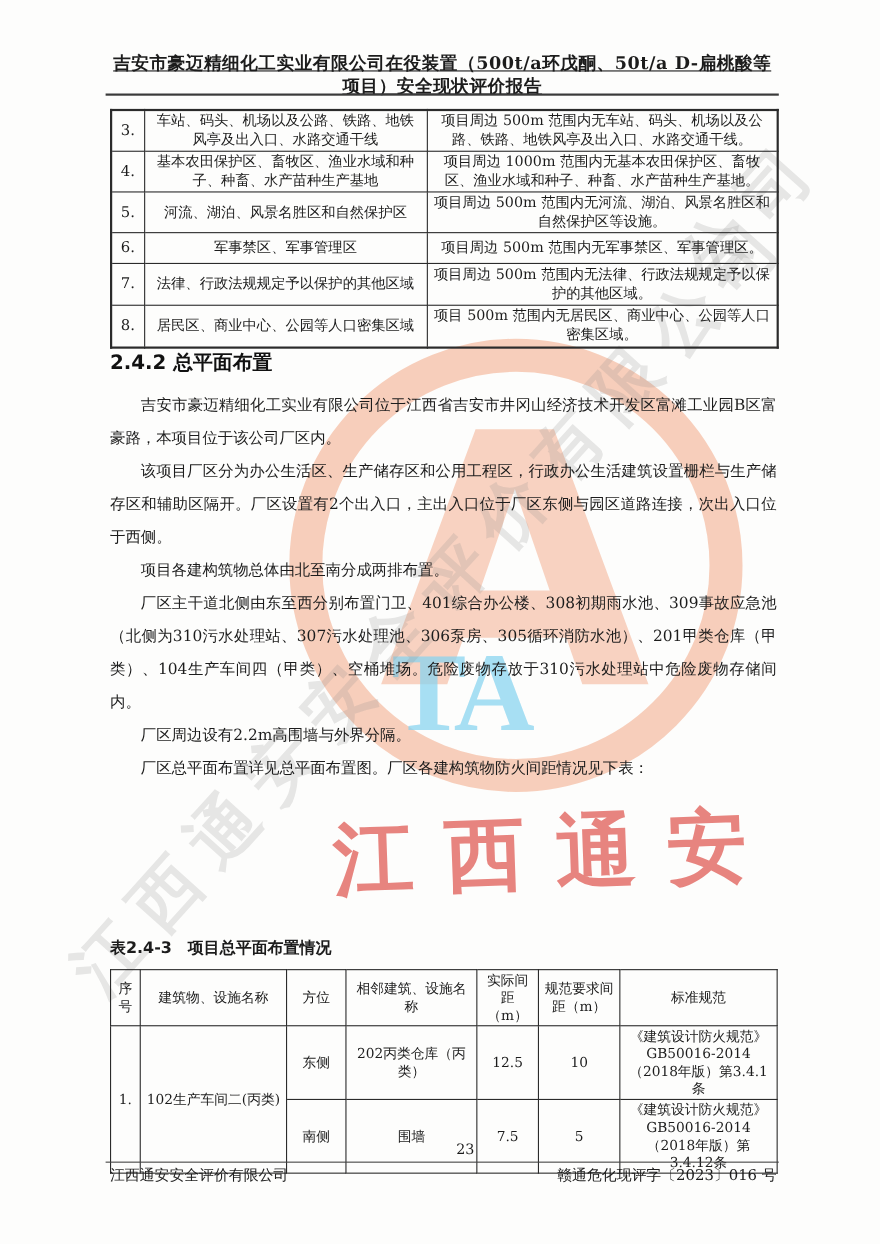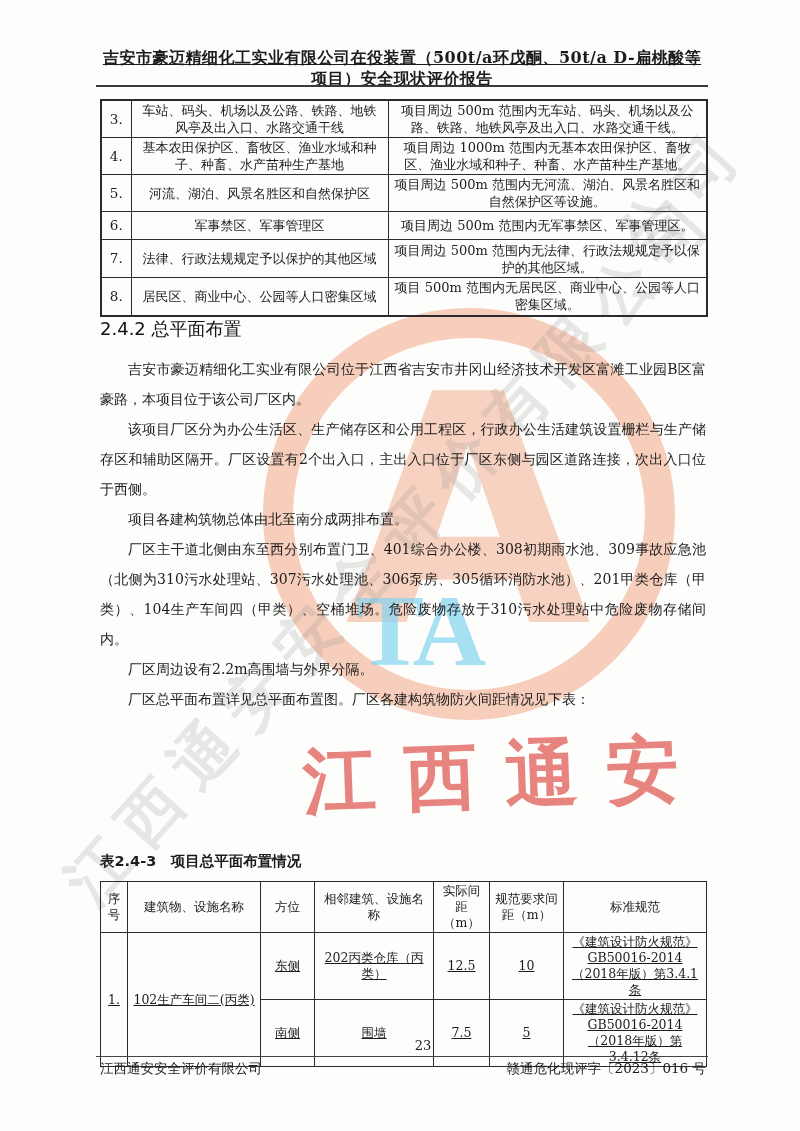--- a/index.html
+++ b/index.html
@@ -48,32 +48,32 @@
 
   table { border-collapse:collapse; table-layout:fixed; }
   td, th { border:1px solid #2b2b2b; vertical-align:middle; text-align:center; padding:1px 5px; font-weight:normal; }
 
   .t1 { position:absolute; top:99px; left:100px; width:606px; font-size:13px; line-height:17px; border:2px solid #2b2b2b; }
   .t1 td.no { font-size:13.5px; }
 
   .body-block { position:absolute; top:317px; left:100px; width:606px; }
   .body-block h2 {
     margin:0 0 13px 0; font-family:"DejaVu Sans","Liberation Sans",sans-serif;
-    font-weight:normal; font-size:18px; color:#111;
+    font-weight:bold; font-size:18px; color:#111;
   }
   .body-block p {
     margin:0; text-indent:2em; font-size:14px; line-height:30px; text-align:justify;
   }
   .tbl-caption {
     position:absolute; top:852px; left:100px; width:606px; 
     font-family:"DejaVu Sans","Liberation Sans",sans-serif; font-weight:bold; font-size:14.5px;
   }
   .t2 { position:absolute; top:881px; left:100px; width:606px; font-size:12.5px; line-height:16px; border:1.5px solid #2b2b2b;padding-left:36px; }
   .t2 tr.hdr th { height:42px; }
-  .t2 tr.sub td { height:56px;text-decoration:underline; }
+  .t2 tr.sub td { height:56px; }
 
   .pagenum { position:absolute; top:1038px; left:100px; width:606px; text-align:center; font-size:13px;margin-left:20px; }
   .ftr-rule { position:absolute; top:1056px; left:96px; width:612px; border-top:1.5px solid #444; }
   .ftr { position:absolute; top:1060px; left:100px; width:606px; display:flex; justify-content:space-between; font-size:13.5px; }
 </style>
 </head>
 <body>
 
 <div class="page">
 

